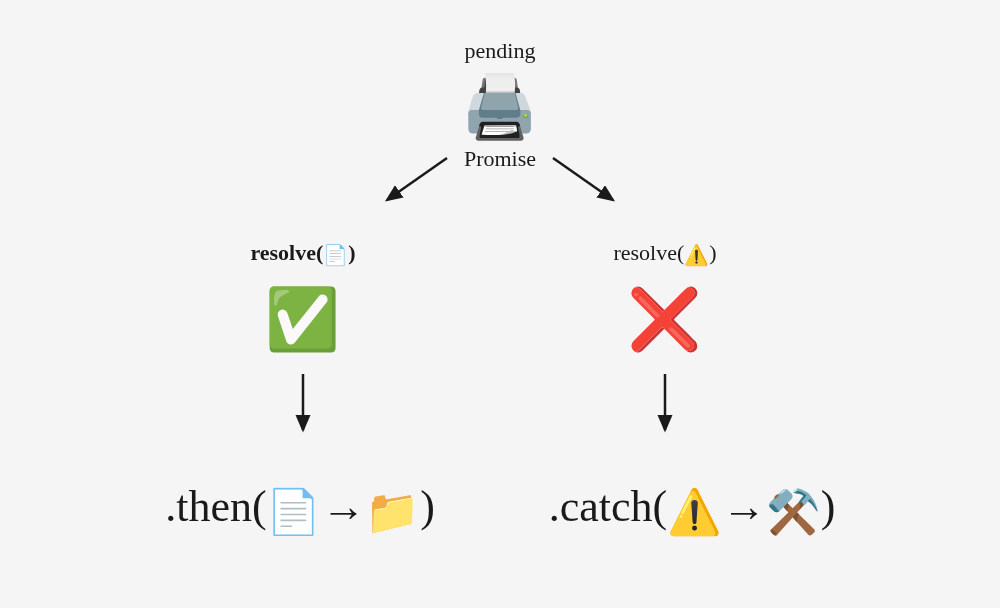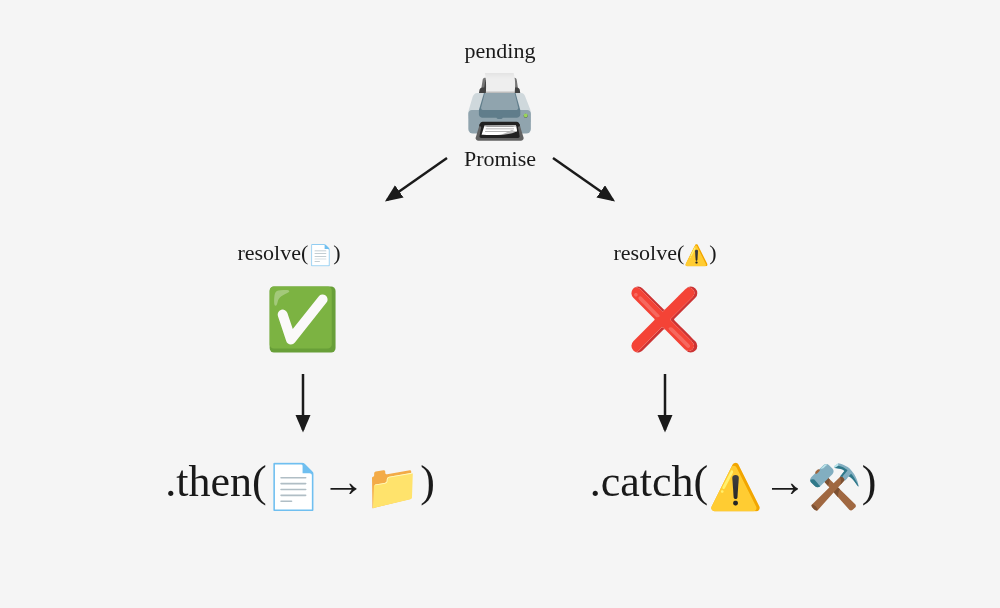--- a/index.html
+++ b/index.html
@@ -56,21 +56,21 @@
   }
 
   .big-icon {
     position: absolute;
     font-size: 60px;
     line-height: 1;
   }
 
   .result-row {
     position: absolute;
-    top: 456px;
+    top: 481px;
     font-size: 44px;
     white-space: nowrap;
     text-align: left;
   }
   .result-row .emoji {
     font-size: 44px;
     vertical-align: -6px;
   }
 
   
@@ -107,21 +107,21 @@
     <svg width="80" height="60" viewBox="0 0 80 60">
       <defs>
         <marker id="ah2" markerWidth="10" markerHeight="10" refX="6" refY="3" orient="auto">
           <path d="M0,0 L7,3 L0,6 Z" fill="#1a1a1a"></path>
         </marker>
       </defs>
       <line x1="8" y1="8" x2="68" y2="50" stroke="#1a1a1a" stroke-width="2.5" marker-end="url(#ah2)"></line>
     </svg>
   </div>
 
-  <div class="branch-label" style="left:289px; transform:translateX(-50%);">
+  <div class="branch-label" style="left:303px; transform:translateX(-50%);font-weight:bold;">
     <span>resolve(</span><span class="emoji">📄</span><span>)</span>
   </div>
 
   <div class="big-icon" style="left:303px; top:290px; transform:translateX(-50%);">✅</div>
 
   <div class="arrow" style="left:291px; top:370px;">
     <svg width="24" height="70" viewBox="0 0 24 70">
       <defs>
         <marker id="ah3" markerWidth="10" markerHeight="10" refX="6" refY="3" orient="auto">
           <path d="M0,0 L7,3 L0,6 Z" fill="#1a1a1a"></path>
@@ -145,17 +145,17 @@
     <svg width="24" height="70" viewBox="0 0 24 70">
       <defs>
         <marker id="ah4" markerWidth="10" markerHeight="10" refX="6" refY="3" orient="auto">
           <path d="M0,0 L7,3 L0,6 Z" fill="#1a1a1a"></path>
         </marker>
       </defs>
       <line x1="12" y1="4" x2="12" y2="60" stroke="#1a1a1a" stroke-width="2.5" marker-end="url(#ah4)"></line>
     </svg>
   </div>
 
-  <div class="result-row" style="left:692px; transform:translateX(-50%);margin-left:41px;">
+  <div class="result-row" style="left:692px; transform:translateX(-50%);">
     <span>.catch(</span><span class="emoji">⚠️</span><span>→</span><span class="emoji">⚒️</span><span>)</span>
   </div>
 
 </div>
 
 </body></html>

